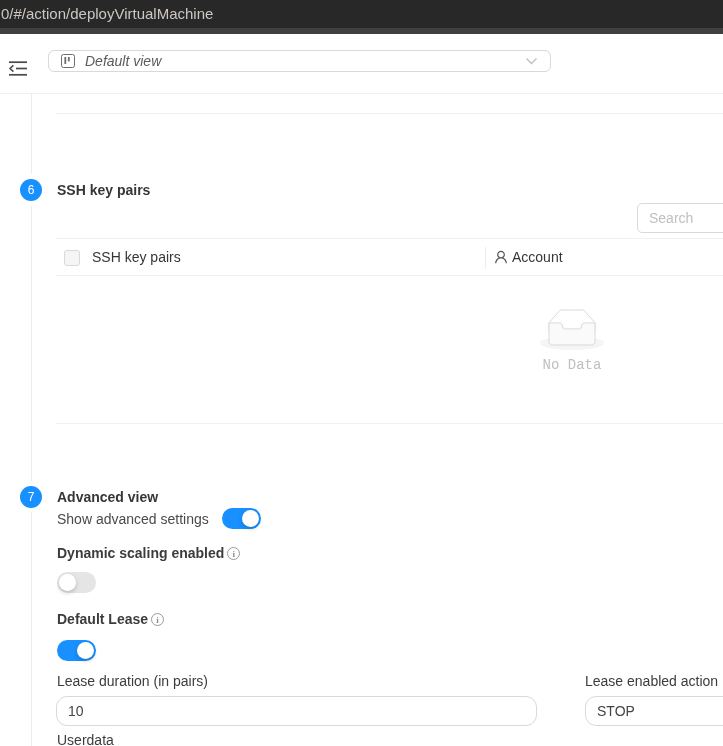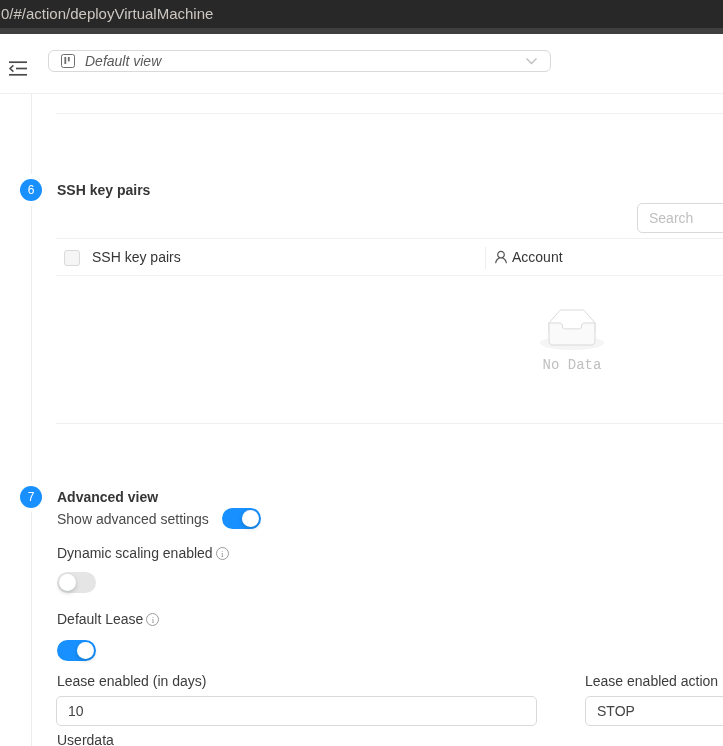--- a/index.html
+++ b/index.html
@@ -49,36 +49,36 @@
   }
   .th-ssh { position:absolute; left:36px; top:10px; font-weight:500; color:#363636; }
   .col-sep { position:absolute; left:429px; top:8px; width:1px; height:22px; background:#ededed; }
   .th-account { position:absolute; left:438px; top:10px; display:flex; align-items:center; color:#363636; }
   .th-account .uicon { margin-right:4px; display:flex; }
   
   .empty { position:absolute; left:512px; top:309px; width:120px; text-align:center; }
   .empty .no-data { margin-top:4px; color:#bfbfbf;font-family:Liberation Mono, monospace; }
   
   .sub-row { position:absolute; left:57px; display:inline-flex; align-items:center; gap:13px; color:#4a4a4a; }
-  .label-row { position:absolute; left:57px; display:inline-flex; align-items:center; color:#3c3c3c; }
+  .label-row { position:absolute; left:57px; display:inline-flex; align-items:center; color:#3c3c3c;font-weight:bold; }
   .info-icon {
     display:inline-block; width:13px; height:13px; margin-left:3px;
     border:1px solid #9a9a9a; border-radius:50%; color:#8c8c8c;
     font-size:9px; line-height:12px; text-align:center; font-family:"Liberation Serif",serif;
   }
   .switch { position:relative; width:39px; height:21px; border-radius:100px; cursor:pointer; flex:none; }
   .switch .knob { position:absolute; top:2px; width:17px; height:17px; border-radius:50%; background:#fff; box-shadow:0 2px 4px rgba(0,35,11,.2); }
   .switch.on  { background:#1890ff; }
   .switch.on .knob { right:2px; }
   .switch.off { background:#e5e5e5; }
   .switch.off .knob { left:2px; }
   .switch.abs { position:absolute; left:57px; }
   .field-label { position:absolute; color:#3c3c3c; }
   .text-input {
-    position:absolute; height:30px; border:1px solid #d9d9d9; border-radius:5px;
+    position:absolute; height:30px; border:1px solid #d9d9d9; border-radius:11px;
     padding:0 11px; font-family:inherit; font-size:14px; color:#444; outline:none; background:#fff;
   }
 </style>
 </head>
 <body>
 
 <div class="titlebar">
   <span class="url">0/#/action/deployVirtualMachine</span>
 </div>
 <div class="browser-strip"></div>
@@ -169,19 +169,19 @@
 </span>
 
 <div class="label-row" style="top:611px">
   <span>Default Lease</span>
   <span class="info-icon">i</span>
 </div>
 <span class="switch abs on" style="top:640px">
   <span class="knob"></span>
 </span>
 
-<div class="field-label" style="left:57px;top:673px">Lease enabled (in days)</div>
+<div class="field-label" style="left:57px;top:673px">Lease duration (in pairs)</div>
 <input class="text-input" style="left: 56px; top: 696px; width: 481px;" value="10">
 
 <div class="field-label" style="left:585px;top:673px">Lease enabled action</div>
 <input class="text-input" style="left: 585px; top: 696px; width: 220px;" value="STOP">
 
 <div class="field-label" style="left:57px;top:732px">Userdata</div>
 
 </body></html>

